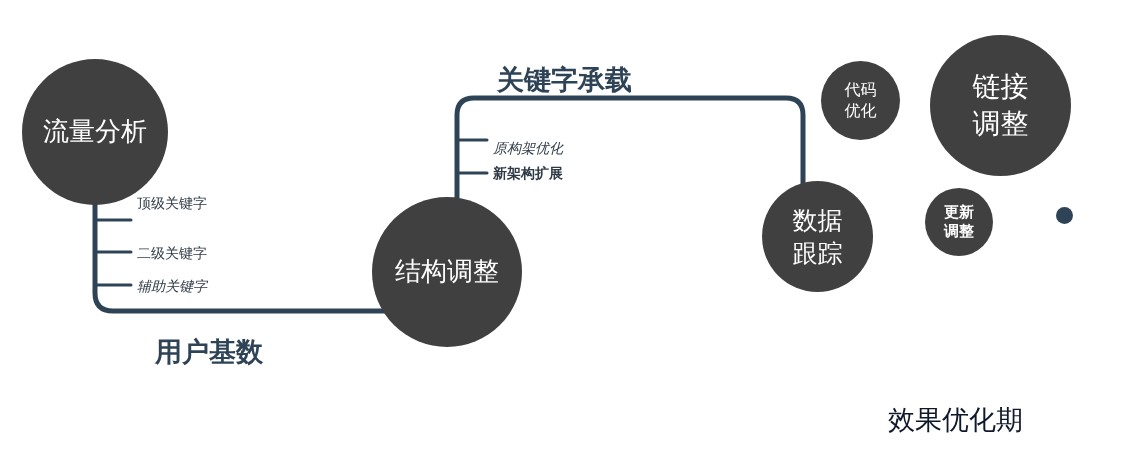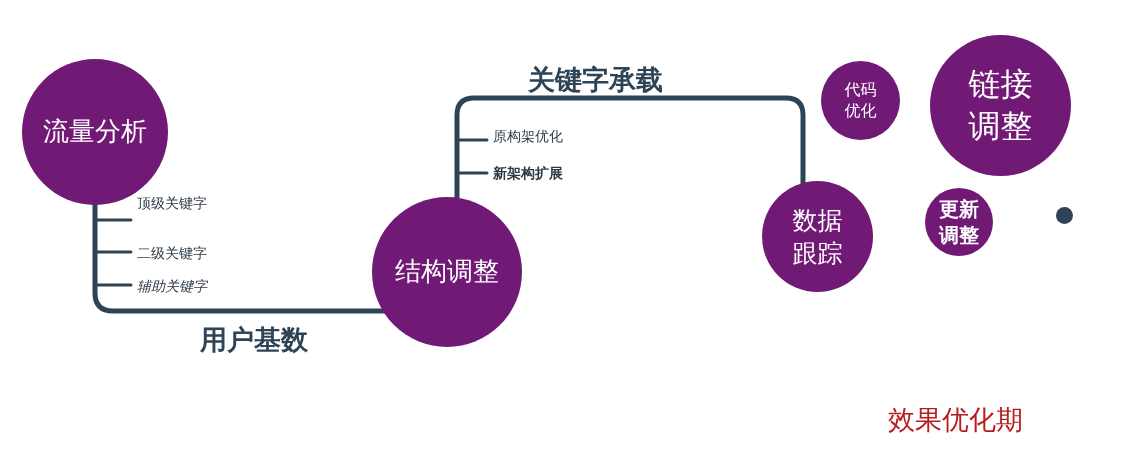--- a/index.html
+++ b/index.html
@@ -17,76 +17,76 @@
   .lines-svg {
     position: absolute;
     left: 0; top: 0;
     width: 1130px; height: 450px;
     z-index: 0;
   }
 
   .circle {
     position: absolute;
     border-radius: 50%;
-    background: #701a75;
+    background: #404040;
     color: #ffffff;
     display: flex;
     flex-direction: column;
     align-items: center;
     justify-content: center;
     text-align: center;
     line-height: 1.3;
     z-index: 2;
   }
 
   .c-traffic   { left: 22px;  top: 59px;  width: 146px; height: 146px; font-size: 26px; }
   .c-structure { left: 372px; top: 197px; width: 150px; height: 150px; font-size: 26px; }
   .c-tracking  { left: 762px; top: 181px; width: 111px; height: 111px; font-size: 25px; }
   .c-code      { left: 821px; top: 61px;  width: 79px;  height: 79px;  font-size: 16px; }
-  .c-link      { left: 930px; top: 35px;  width: 141px; height: 141px; font-size: 32px; }
-  .c-update    { left: 925px; top: 188px; width: 68px;  height: 68px;  font-size: 20px; font-weight: bold; }
+  .c-link      { left: 930px; top: 35px;  width: 141px; height: 141px; font-size: 28px; }
+  .c-update    { left: 925px; top: 188px; width: 68px;  height: 68px;  font-size: 15px; font-weight: bold; font-family: Liberation Serif, serif; }
   .c-report    { left: 928px; top: 255px; width: 115px; height: 115px; font-size: 26px; }
 
   .dot {
     position: absolute;
     left: 1056px; top: 207px;
     width: 17px; height: 17px;
     border-radius: 50%;
     background: #2e4456;
     z-index: 2;
   }
 
   .edge-label {
     position: absolute;
     color: #2e4456;
     font-size: 27px;
     font-weight: bold;
     z-index: 3;
     white-space: nowrap;
   }
-  .lbl-user-base { left: 155px; top: 322px; margin-left: 45px; }
-  .lbl-keyword   { left: 528px; top: 62px;  }
+  .lbl-user-base { left: 155px; top: 334px; }
+  .lbl-keyword   { left: 497px; top: 62px;  }
 
   .branch-label {
     position: absolute;
     color: #2e3a45;
     font-size: 14px;
     z-index: 3;
     white-space: nowrap;
   }
   .b-t0 { left: 137px; top: 195px; }
   .b-t1 { left: 137px; top: 245px; text-align: right; }
   .b-t2 { left: 137px; top: 278px; font-style: italic; }
-  .b-s0 { left: 493px; top: 128px; }
+  .b-s0 { left: 493px; top: 140px; font-style: italic; }
   .b-s1 { left: 493px; top: 165px; font-weight: bold; }
 
   .caption {
     position: absolute;
     left: 888px; top: 402px;
-    color: #b91c1c;
+    color: #0f172a;
     font-size: 27px;
     z-index: 3;
     white-space: nowrap;
     text-align: right;
   }
 </style>
 </head>
 <body>
 
 <div class="canvas">

